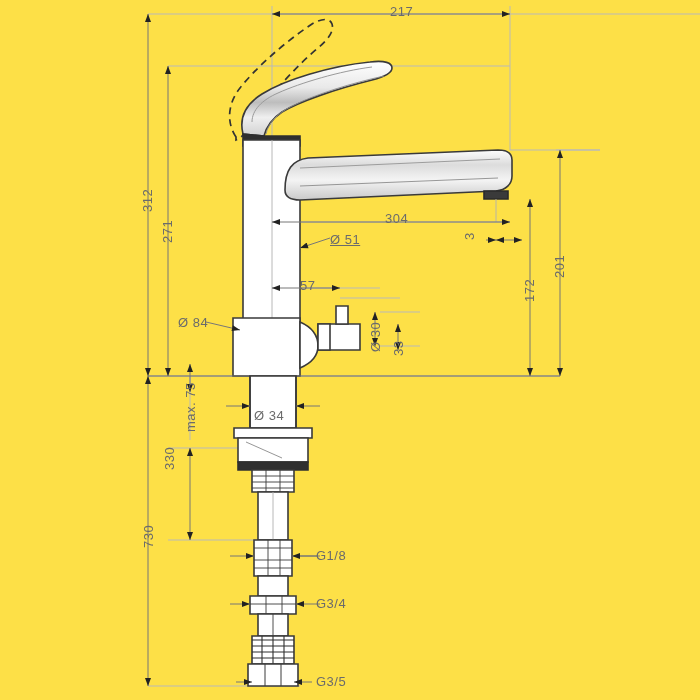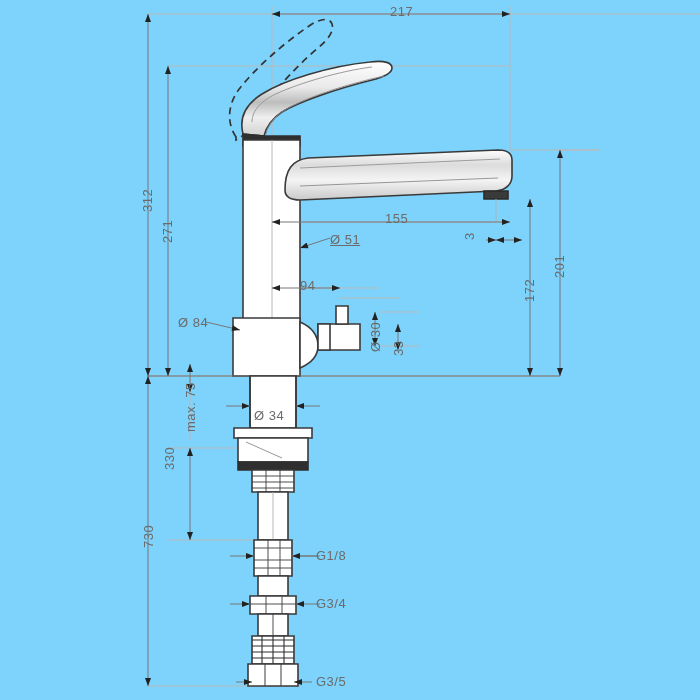--- a/index.html
+++ b/index.html
@@ -1,17 +1,17 @@
 <!DOCTYPE html>
 <html><head>
 <meta charset="utf-8">
 <style>
   html,body{margin:0;padding:0;background:#ffffff;}
   body{font-family:"Liberation Sans", sans-serif;}
-  #sheet{position:relative;width:700px;height:700px;background:#7dd3fc;overflow:hidden;text-align:center;}
+  #sheet{position:relative;width:700px;height:700px;background:#fde047;overflow:hidden;text-align:center;}
   #sheet svg{position:absolute;left:0;top:0;}
   .dimlabel{position:absolute;font-family:"Liberation Sans", sans-serif;font-size:13px;color:#6b6b6b;
             white-space:nowrap;letter-spacing:.5px;}
   .vert{transform-origin:left top;}
 </style>
 </head>
 <body>
 
 <div id="sheet">
 
@@ -195,22 +195,22 @@
 
     <line x1="230" y1="604" x2="250" y2="604" marker-end="url(#arB)"></line>
     <line x1="320" y1="604" x2="296" y2="604" marker-end="url(#arB)"></line>
 
     <line x1="236" y1="682" x2="252" y2="682" marker-end="url(#arB)"></line>
     <line x1="312" y1="682" x2="294" y2="682" marker-end="url(#arB)"></line>
   </g>
 </svg>
 
 <div class="dimlabel" style="left:390px;top:4px;">217</div>
-<div class="dimlabel" style="left:385px;top:211px;">155</div>
-<div class="dimlabel" style="left:300px;top:278px;">94</div>
+<div class="dimlabel" style="left:385px;top:211px;">304</div>
+<div class="dimlabel" style="left:300px;top:278px;">57</div>
 <div class="dimlabel vert" style="left:462px;top:240px;transform:rotate(-90deg);">3</div>
 
 <div class="dimlabel vert" style="left:140px;top:212px;transform:rotate(-90deg);">312</div>
 <div class="dimlabel vert" style="left:160px;top:243px;transform:rotate(-90deg);">271</div>
 <div class="dimlabel vert" style="left:552px;top:278px;transform:rotate(-90deg);">201</div>
 <div class="dimlabel vert" style="left:522px;top:302px;transform:rotate(-90deg);">172</div>
 
 <div class="dimlabel" style="left:330px;top:232px;text-decoration:underline;">Ø 51</div>
 <div class="dimlabel" style="left:178px;top:315px;">Ø 84</div>
 <div class="dimlabel vert" style="left:368px;top:352px;transform:rotate(-90deg);">Ø 30</div>

